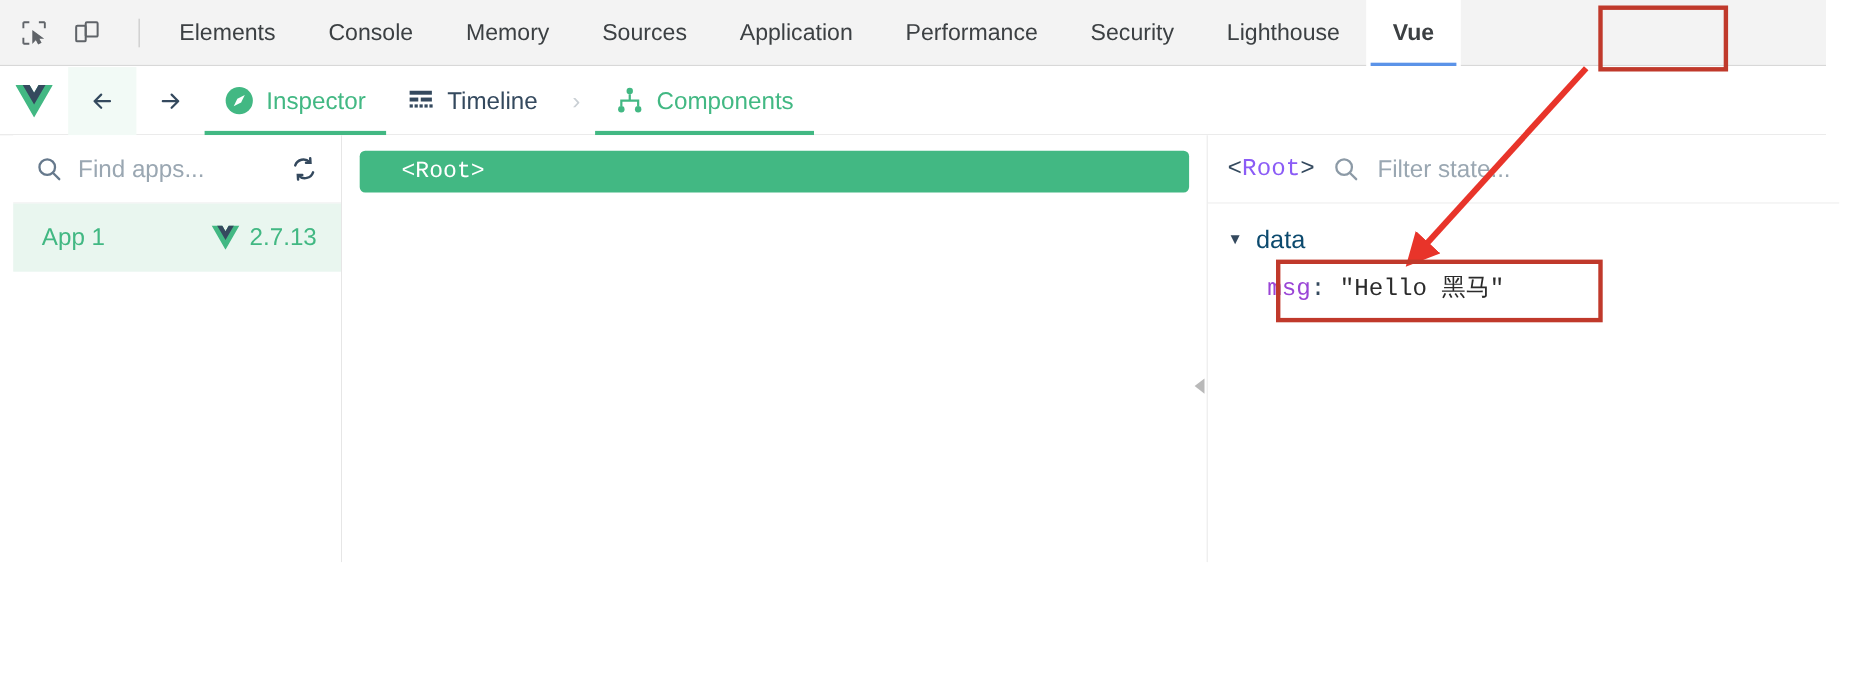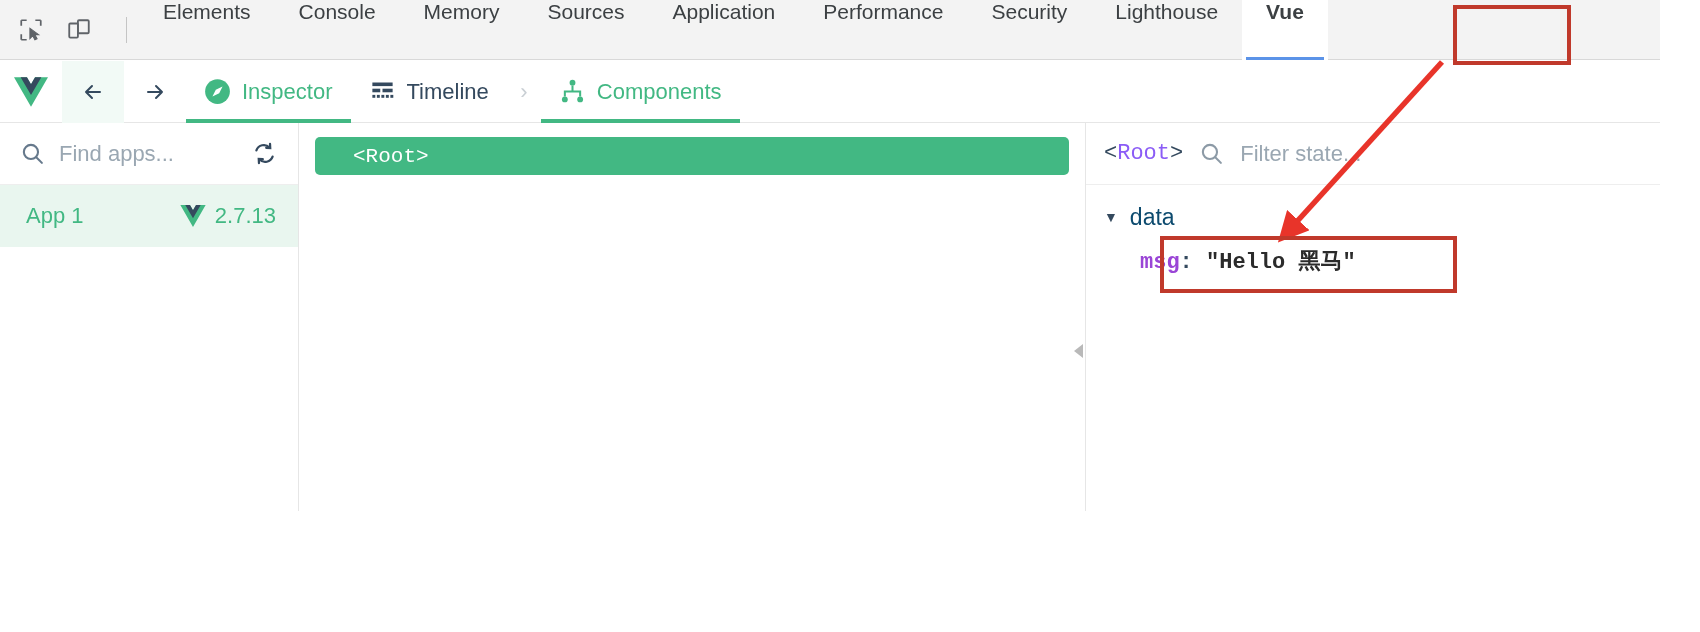--- a/index.html
+++ b/index.html
@@ -26,21 +26,21 @@
   .tool-btn {
     width: 34px; height: 34px;
     display: flex; align-items: center; justify-content: center;
     cursor: pointer;
   }
   .tool-sep {
     width: 1px; height: 26px; background: #c4c4c4; margin: 0 12px 0 16px;
   }
   .tabs { display: flex; align-items: stretch; height: 60px; }
   .tab {
-    display: flex; align-items: flex-start; justify-content: center;
+    display: flex; align-items: center; justify-content: center;
     padding: 0 24px; height: 60px;
     font-size: 21px; color: #3c4043;
     white-space: nowrap; cursor: pointer;
     position: relative;
   }
   .tab.active {
     background: #ffffff;
     font-weight: bold;
   }
   .tab.active::after {
@@ -80,21 +80,21 @@
     content: ""; position: absolute; left: 0; right: 0; bottom: 0;
     height: 4px; background: #42b883;
   }
   .vt-chevron {
     display: flex; align-items: center; justify-content: center;
     width: 34px; height: 62px; color: #c9cfd4; font-size: 22px;
   }
 
   
   .panes {
-    position: absolute; left: 0; top: 123px;
+    position: absolute; left: 12px; top: 123px;
     width: 1660px; height: 388px;
     display: flex; background: #fff;
   }
   .pane-apps { width: 299px; border-right: 1px solid #e6e6e6; position: relative; background:#fff;}
   .pane-components { width: 787px; border-right: 1px solid #e6e6e6; position: relative; background:#fff;}
   .pane-state { flex: 1; position: relative; background:#fff;}
 
   .search-row {
     height: 62px; display: flex; align-items: center;
     padding: 0 20px; gap: 14px;
@@ -159,21 +159,20 @@
   }
   .caret { color: #34495e; font-size: 14px; line-height: 1; }
   .group-label { font-size: 23px; color: #0c4a6e; }
   .state-entry {
     margin-left: 44px; margin-top: 7px;
     font-family: "Liberation Mono", monospace;
     font-size: 22px; line-height: 1.5;
     display: inline-flex; align-items: baseline;
     padding: 4px 10px;
     white-space: pre;
-    font-weight: bold;
   }
   .k-key { color: #9a45d6; }
   .k-punct { color: #34495e; }
   .k-str { color: #2b2b2b; }
 
   
   .anno-box {
     position: absolute; border: 4px solid #c0392b;
     pointer-events: none; z-index: 40;
   }

